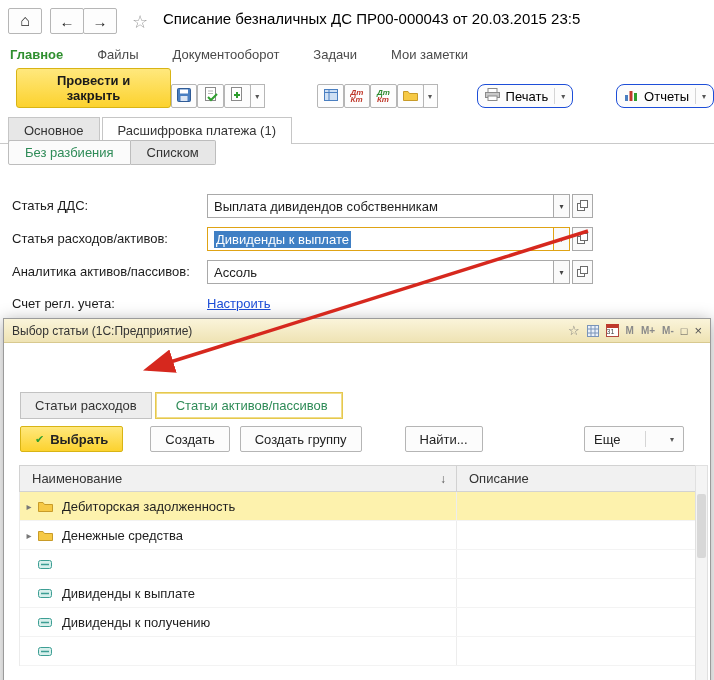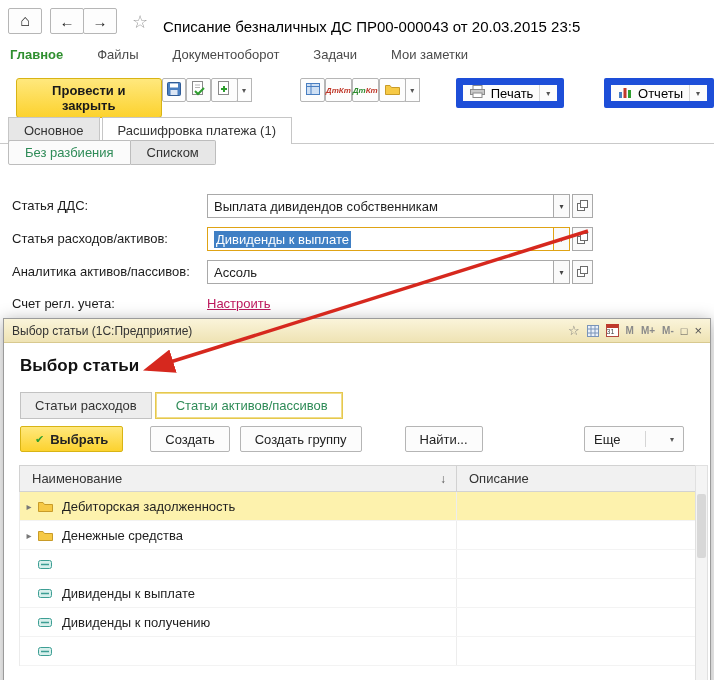--- a/index.html
+++ b/index.html
@@ -9,41 +9,41 @@
   .abs { position:absolute; }
 
   
   .btnbox { border:1px solid #b6b6b6; background:#fdfdfd; border-radius:2px;
             display:flex; align-items:center; justify-content:center; cursor:pointer; }
   .home-btn { left:8px; top:8px; width:34px; height:26px; font-size:16px; font-weight:bold; }
   .nav-group { left:50px; top:8px; height:26px; display:flex; }
   .nav-btn { width:34px; height:26px; font-weight:bold; font-size:15px; }
   .nav-btn + .nav-btn { margin-left:-1px; }
   .star-fav { left:132px; top:11px; color:#9a9a9a; font-size:18px; }
-  .doc-title { left:163px; top:18px; right:0; font-size:15px; white-space:nowrap; overflow:hidden; color:#000; }
+  .doc-title { left:163px; top:10px; right:0; font-size:15px; white-space:nowrap; overflow:hidden; color:#000; }
 
   
   .menu { left:0; top:47px; height:20px; display:flex; gap:34px; padding-left:10px;text-align:right; }
   .menu-item { color:#4a4a4a; cursor:pointer; }
   .menu-item.active { color:#2f8f2f; font-weight:bold; }
 
   
-  .toolbar { left:8px; top:78px; height:30px; display:flex; align-items:flex-start; padding-left:8px; }
+  .toolbar { left:8px; top:78px; height:30px; display:flex; align-items:flex-end; padding-left:8px; }
   .btn-yellow { background:linear-gradient(#ffe87d,#fcd22e); border:1px solid #d8b415; border-radius:3px;
                 padding:4px 13px; font-weight:bold; font-size:13px; color:#1a1a1a; cursor:pointer;
                 font-family:inherit; }
   .tool-btn { width:27px; height:24px; }
   .split { display:flex; }
   .dd-seg { width:15px; height:24px; border:1px solid #b6b6b6; margin-left:-1px; background:#fdfdfd;
             display:flex; align-items:center; justify-content:center; font-size:8px; color:#555; cursor:pointer; }
   .sp58 { width:54px; } .sp42 { width:40px; } .sp46 { width:44px; }
-  .btn-labeled { height:30px; display:flex; align-items:center; border:7px solid #1d4ed8; background:#fcfcfc;
-                 border-radius:2px; padding:0 7px; gap:6px; cursor:pointer; font-family:inherit; font-size:13px; }
+  .btn-labeled { height:24px; display:flex; align-items:center; border:1px solid #1d4ed8; background:#fcfcfc;
+                 border-radius:8px; padding:0 7px; gap:6px; cursor:pointer; font-family:inherit; font-size:13px; }
   .btn-labeled .vdiv { width:1px; height:16px; background:#d5d5d5; }
-  .dtkt { display:flex; flex-direction:row; line-height:7px; font-size:8px; font-weight:bold; }
+  .dtkt { display:flex; flex-direction:column; line-height:7px; font-size:8px; font-weight:bold; }
   .dtkt .r { color:#c0392b; } .dtkt .g { color:#2e8b2e; }
 
   
   .tabstrip { left:0; top:117px; width:714px; height:27px; border-bottom:1px solid #c9c9c9;
               padding-left:8px; display:flex; align-items:flex-end; gap:2px; }
   .tab { padding:5px 15px; border:1px solid #c6c6c6; border-bottom:none; background:#e7e7e7;
          color:#333; height:26px; cursor:pointer; }
   .tab.active { background:#fff; position:relative; top:1px; height:27px; }
 
   
@@ -58,21 +58,21 @@
   .finput { width:346px; border:1px solid #a9a9a9; border-right:none; padding:3px 6px; font-size:13px;
             font-family:inherit; background:#fff; color:#1c1c1c; outline:none; }
   .fvalue { width:346px; border:1px solid #a9a9a9; border-right:none; padding:3px 6px; background:#fff;
             display:flex; align-items:center; overflow:hidden; white-space:nowrap; }
   .fdd { width:17px; border:1px solid #a9a9a9; display:flex; align-items:center; justify-content:center;
          font-size:8px; color:#444; background:#fafafa; cursor:pointer; }
   .fopen { width:21px; height:24px; margin-left:2px; border:1px solid #a9a9a9; background:#fafafa;
            display:flex; align-items:center; justify-content:center; cursor:pointer; }
   .focused .fvalue, .focused .fdd { border-color:#dfa315; }
   .sel { background:#3f7fc4; color:#fff; padding:1px 2px; }
-  .link { color:#be185d; text-decoration:underline; cursor:pointer; }
+  .link { color:#1d4ed8; text-decoration:underline; cursor:pointer; }
 
   
   .dialog { left:3px; top:318px; width:708px; height:380px; background:#fff; border:1px solid #9b9b9b;
             box-shadow:0 3px 16px rgba(0,0,0,.35); z-index:40; }
   .dtitlebar { height:24px; background:linear-gradient(#faf4da,#efe3b4); border-bottom:1px solid #d8c98f;
                display:flex; align-items:center; padding:0 8px; font-size:12px; color:#333; }
   .dwinicons { margin-left:auto; display:flex; gap:7px; align-items:center; color:#777; font-size:11px; }
   .dwinicons > * { cursor:pointer; display:flex; align-items:center; }
   .mem { font-size:10px; color:#8a8a8a; font-weight:bold; }
   .cal { width:13px; height:13px; border:1px solid #b2493f; border-top:4px solid #c0392b;
@@ -325,21 +325,20 @@
         </span>
         <span class="cal">31</span>
         <span class="mem">М</span>
         <span class="mem">М+</span>
         <span class="mem">М-</span>
         <span style="color:#555">□</span>
         <span style="color:#555;font-size:13px">×</span>
       </div>
     </div>
 
-    <div class="dheading">Выбор статьи</div>
 
     <div class="dtabs">
       <div class="dtab">Статьи расходов</div>
       <div class="dtab active">Статьи активов/пассивов</div>
     </div>
 
     <div class="dbtns">
       <button class="btn-plain btn-select">
         <span style="color:#2e9e2e;font-size:11px">✔</span>
         <span>Выбрать</span>

